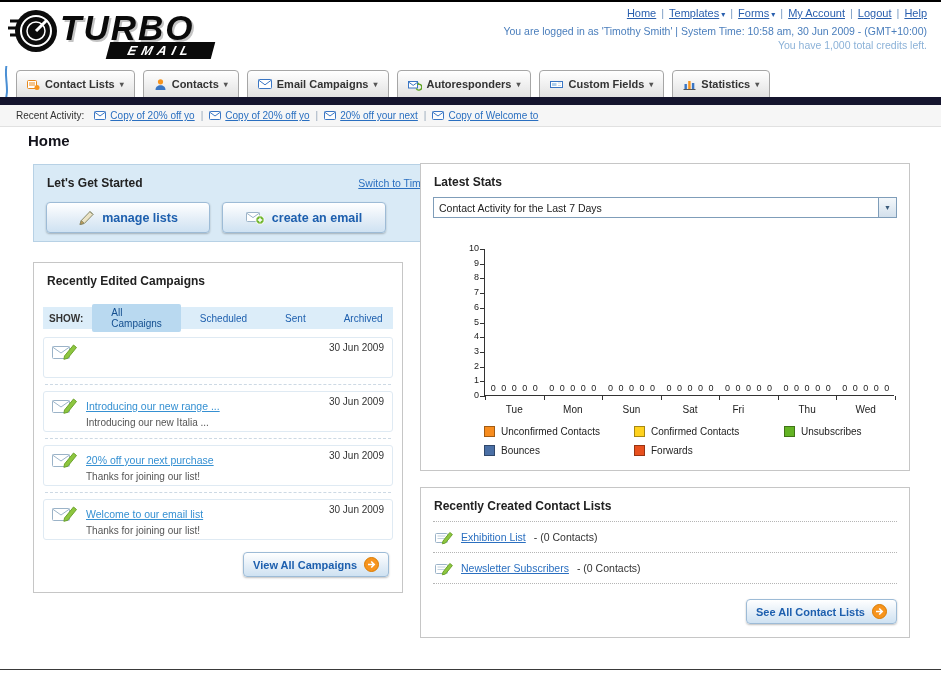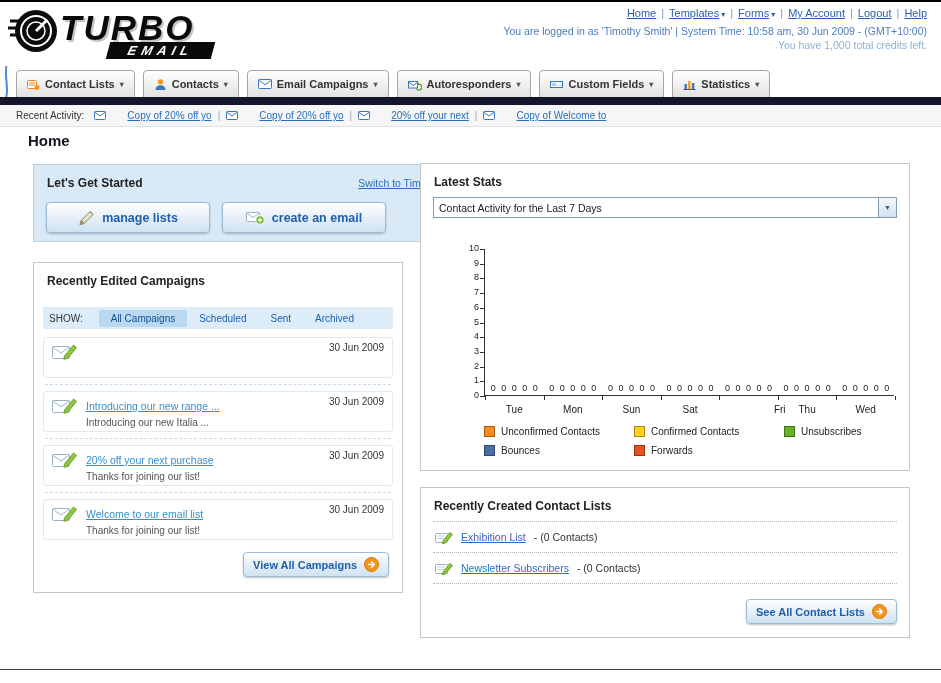--- a/index.html
+++ b/index.html
@@ -28,21 +28,21 @@
 
   
   .tabs{position:absolute;top:67px;left:16px;right:0;height:31px;display:flex;align-items:flex-end;gap:8px}
   .tab{display:flex;align-items:center;gap:5px;height:28px;padding:0 10px;border:1px solid #a6a6a6;border-radius:4px 4px 0 0;background:linear-gradient(#ffffff,#e2e2e2);font-size:11px;font-weight:bold;color:#333;cursor:pointer;white-space:nowrap}
   .tab .caret{font-size:8px;color:#555}
   .navy-bar{position:absolute;top:97px;left:0;width:100%;height:8px;background:#15152e}
 
   
   .activity-bar{position:absolute;top:105px;left:0;width:100%;height:22px;background:#f6f6f6;border-bottom:1px solid #e1e1e1;display:flex;align-items:center;padding-left:16px;font-size:10px;color:#333}
   .act-label{font-weight:normal;margin-right:10px}
-  .act-item{display:inline-flex;align-items:center;gap:21px}
+  .act-item{display:inline-flex;align-items:center;gap:4px}
   .act-item a{color:#2a6fc0;text-decoration:underline;cursor:pointer}
   .act-sep{color:#98a8ba;margin:0 6px}
 
   .page-title{position:absolute;top:132px;left:28px;font-size:15px;font-weight:bold;color:#14141c}
 
   
   .panel{position:absolute;background:#fff;border:1px solid #c6c6c6}
   .panel-title{position:absolute;top:11px;left:13px;font-size:12px;font-weight:bold;color:#222}
 
   
@@ -50,22 +50,22 @@
 
   
   .get-started{left:33px;top:164px;width:434px;height:78px;background:#d9eaf6;border-color:#b7d1e5}
   .switch-link{position:absolute;top:12px;right:12px;font-size:10.5px;color:#2a6fc0;text-decoration:underline;cursor:pointer}
   .gs-buttons{position:absolute;left:12px;top:37px;display:flex;gap:12px}
   .gs-btn{width:164px;height:31px;font-size:12.5px}
 
   
   .campaigns{left:33px;top:262px;width:370px;height:331px}
   .filter-bar{position:absolute;top:44px;left:9px;right:9px;height:22px;background:#dcedf9;display:flex;align-items:center;font-size:10px;padding:0 6px}
-  .show-label{font-weight:normal;color:#333;margin-right:16px}
-  .filter{color:#1d5fae;cursor:pointer;padding:3px 12px}
+  .show-label{font-weight:bold;color:#333;margin-right:9px}
+  .filter{color:#1d5fae;cursor:pointer;padding:3px 19px}
   .filter.active{background:#b9d9f0;border-radius:2px;color:#134e8f}
   .campaign-list{position:absolute;top:74px;left:9px;right:9px}
   .campaign-item{display:flex;align-items:flex-start;gap:8px;height:41px;border:1px solid #dfeaf3;border-radius:3px;padding:4px 8px;background:#fff;cursor:pointer}
   .ci-title{font-size:10.5px;color:#3590d2;text-decoration:underline}
   .ci-sub{font-size:10px;color:#555;margin-top:3px}
   .ci-date{margin-left:auto;font-size:10px;color:#333}
   .dashed-sep{border-top:1px dashed #cdd9e4;margin:6px 2px}
   .view-all{position:absolute;right:13px;bottom:15px;height:25px;padding:0 9px;font-size:11px}
 
   
@@ -343,21 +343,21 @@
         <div class="ytick-mark" style="top: 0px;"></div>
         <div class="zero-row" style="left: 0px; width: 58.5714px;">0 0 0 0 0</div>
         <div class="xtick-label" style="left: 0px; width: 58.5714px;">Tue</div>
         <div class="zero-row" style="left: 58.5714px; width: 58.5714px;">0 0 0 0 0</div>
         <div class="xtick-label" style="left: 58.5714px; width: 58.5714px;">Mon</div>
         <div class="zero-row" style="left: 117.143px; width: 58.5714px;">0 0 0 0 0</div>
         <div class="xtick-label" style="left: 117.143px; width: 58.5714px;">Sun</div>
         <div class="zero-row" style="left: 175.714px; width: 58.5714px;">0 0 0 0 0</div>
         <div class="xtick-label" style="left: 175.714px; width: 58.5714px;">Sat</div>
         <div class="zero-row" style="left: 234.286px; width: 58.5714px;">0 0 0 0 0</div>
-        <div class="xtick-label" style="left: 242px; width: 58.5714px; text-align: right;">Fri</div>
+        <div class="xtick-label" style="left: 224px; width: 58.5714px;">Fri</div>
         <div class="zero-row" style="left: 292.857px; width: 58.5714px;">0 0 0 0 0</div>
         <div class="xtick-label" style="left: 292.857px; width: 58.5714px;">Thu</div>
         <div class="zero-row" style="left: 351.429px; width: 58.5714px;">0 0 0 0 0</div>
         <div class="xtick-label" style="left: 351.429px; width: 58.5714px;">Wed</div>
         <div class="xtick-mark" style="left: 0px;"></div>
         <div class="xtick-mark" style="left: 58.5714px;"></div>
         <div class="xtick-mark" style="left: 117.143px;"></div>
         <div class="xtick-mark" style="left: 175.714px;"></div>
         <div class="xtick-mark" style="left: 234.286px;"></div>
         <div class="xtick-mark" style="left: 292.857px;"></div>

